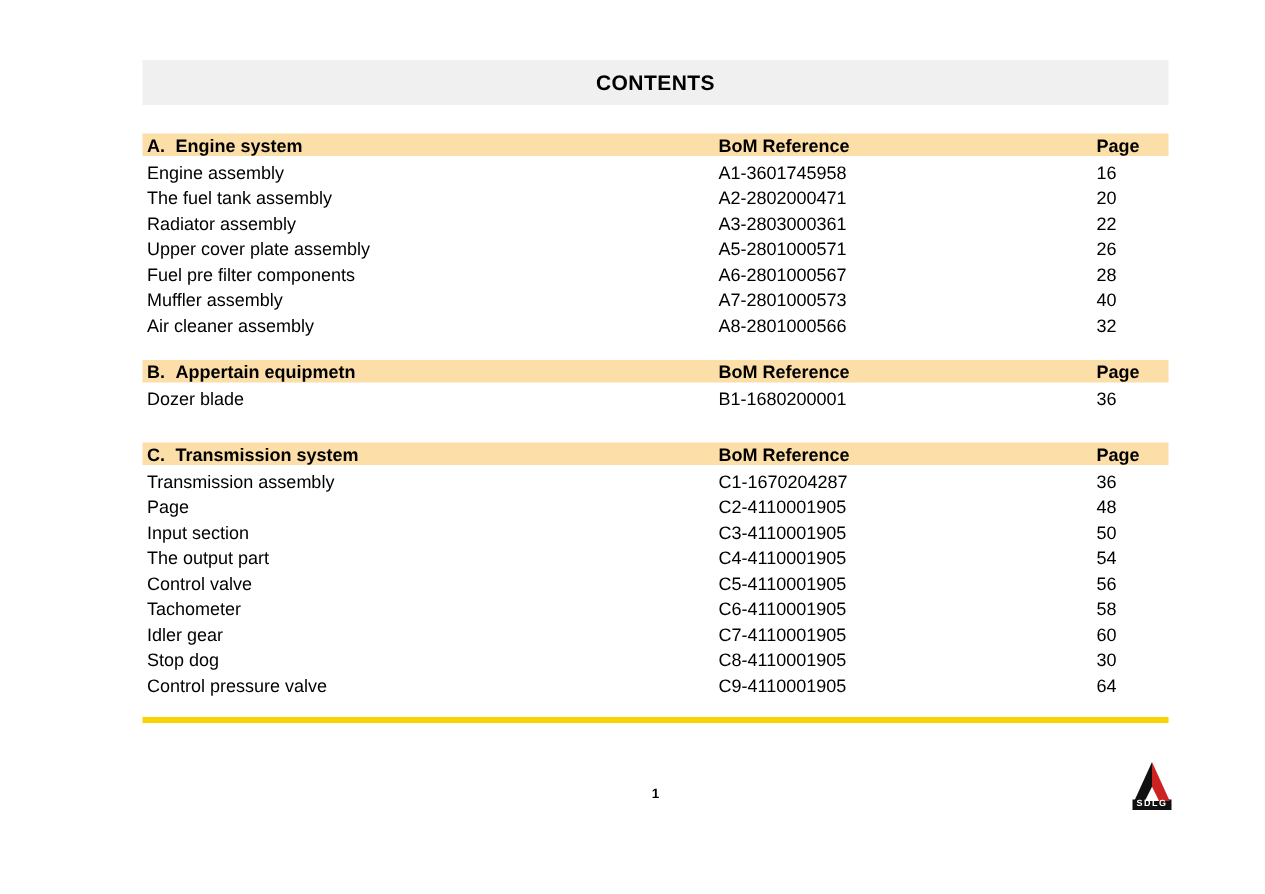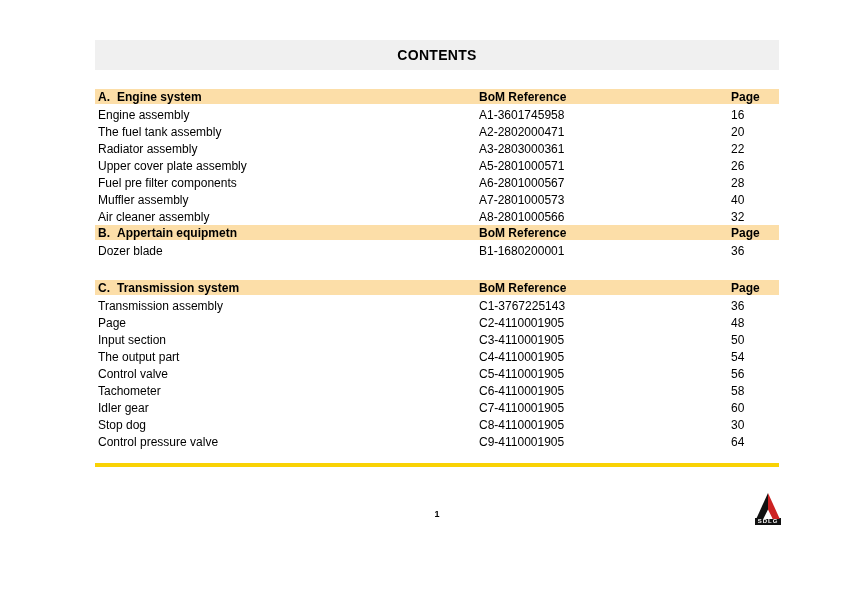--- a/index.html
+++ b/index.html
@@ -22,21 +22,21 @@
     height: 30px;
     background: #F0F0F0;
     display: flex;
     align-items: center;
     justify-content: center;
     font-weight: bold;
     font-size: 14px;
     letter-spacing: 0.3px;
   }
   #sections section:nth-of-type(1) { margin-top: 19px; }
-  #sections section:nth-of-type(2) { }
+  #sections section:nth-of-type(2) { margin-top: 15px; }
   #sections section:nth-of-type(3) { margin-top: 21px; }
   .sec-header {
     display: flex;
     align-items: center;
     background: #FCDEA8;
     height: 15px;
     font-weight: bold;
     font-size: 12px;
   }
   .col-item { width: 384px; padding-left: 3px; }
@@ -167,21 +167,21 @@
     <div class="sec-header">
       <span class="col-item">
         <span class="sec-letter">C.</span><span>Transmission system</span>
       </span>
       <span class="col-bom">BoM Reference</span>
       <span class="col-page">Page</span>
     </div>
     <div class="rows">
   <div class="row">
     <span class="col-item">Transmission assembly</span>
-    <span class="col-bom">C1-3767225143</span>
+    <span class="col-bom">C1-1670204287</span>
     <span class="col-page">36</span>
   </div>
 
   <div class="row">
     <span class="col-item">Page</span>
     <span class="col-bom">C2-4110001905</span>
     <span class="col-page">48</span>
   </div>
 
   <div class="row">

